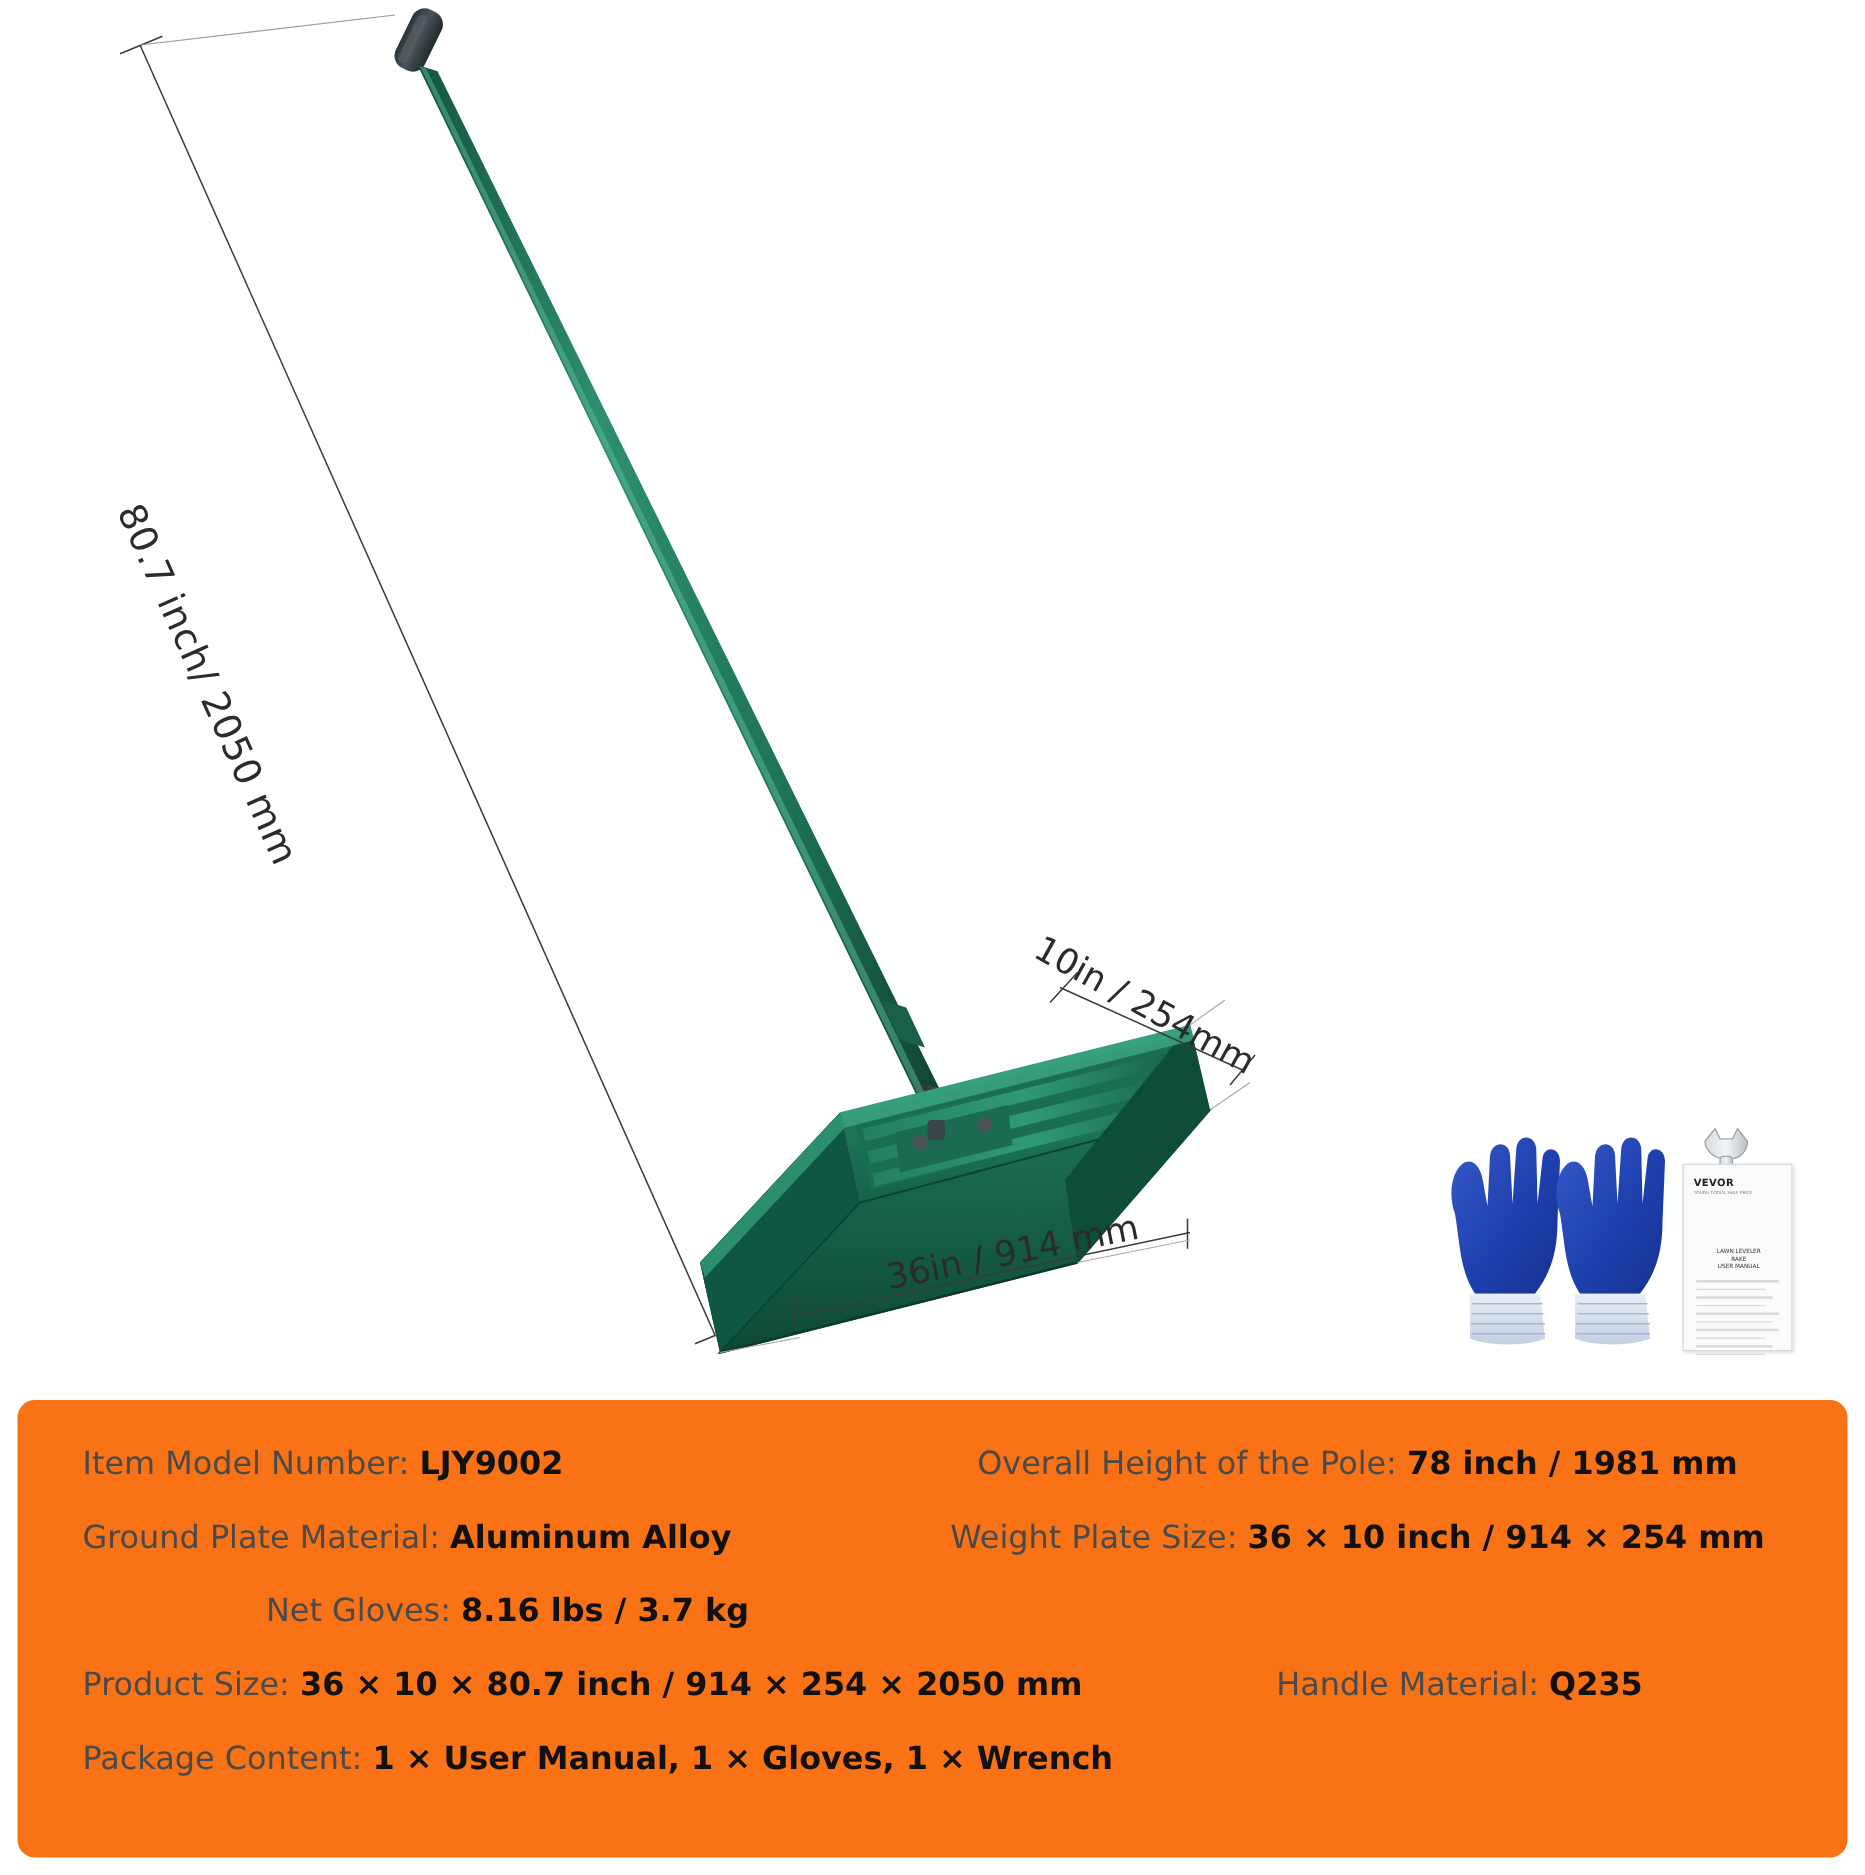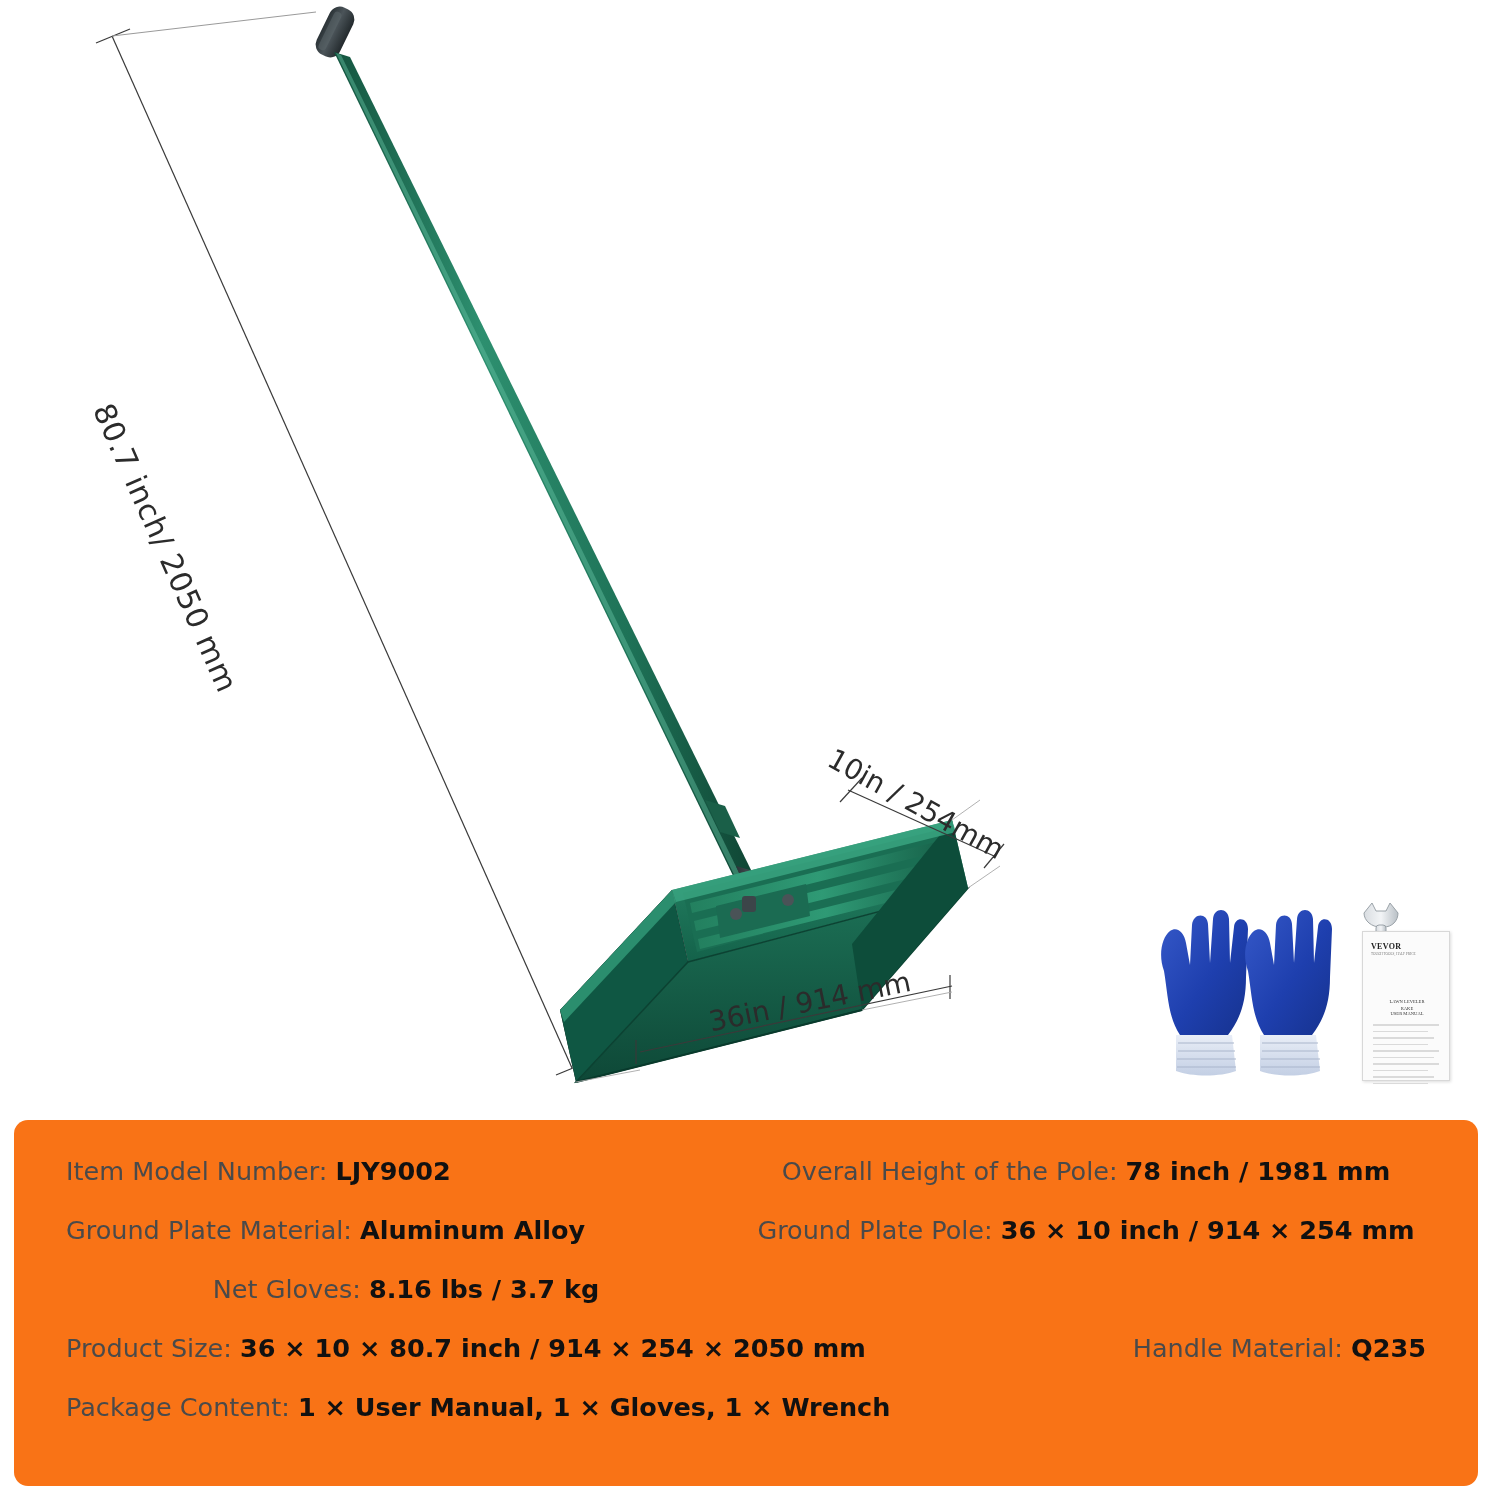--- a/index.html
+++ b/index.html
@@ -61,28 +61,27 @@
   
   #accessories {
     position: absolute;
     left: 1150px;
     top: 885px;
     width: 310px;
     height: 200px;
   }
   .manual-sheet {
     position: absolute;
-    left: 212px;
+    left: 196px;
     top: 46px;
     width: 86px;
     height: 148px;
     background: #fbfbfb;
     border: 1px solid #d8d8d8;
     box-shadow: 1px 1px 3px rgba(0,0,0,0.14);
-    font-family: Liberation Serif, serif;
   }
   .manual-brand {
     position: absolute;
     left: 8px;
     top: 10px;
     font-size: 8px;
     font-weight: bold;
     color: #222;
     letter-spacing: 0.3px;
   }
@@ -140,21 +139,21 @@
     color: #4a4a4a;
     line-height: 1.25;
     white-space: nowrap;
   }
   .spec-cell b {
     color: #111;
     font-weight: bold;
   }
   .spec-cell.left { width: 50%; }
   .spec-cell.right { width: 50%; text-align: center; }
-  .spec-cell.right.r-align { text-align: right; }
+  .spec-cell.right.r-align { text-align: center; }
   .spec-cell.full { width: 100%; }
 </style>
 </head>
 <body>
 
 <div id="illustration">
 
   <svg width="1492" height="1110" viewBox="0 0 1492 1110" xmlns="http://www.w3.org/2000/svg">
     <defs>
       <linearGradient id="poleGrad" x1="0" y1="0" x2="1" y2="0">
@@ -355,21 +354,21 @@
       <b>78 inch / 1981 mm</b>
     </div>
   </div>
 
   <div class="spec-row">
     <div class="spec-cell left">
       <span>Ground Plate Material:</span>
       <b>Aluminum Alloy</b>
     </div>
     <div class="spec-cell right">
-      <span>Ground Plate Pole:</span>
+      <span>Weight Plate Size:</span>
       <b>36 × 10 inch / 914 × 254 mm</b>
     </div>
   </div>
 
   <div class="spec-row">
     <div class="spec-cell right">
       <span>Net Gloves:</span>
       <b>8.16 lbs / 3.7 kg</b>
     </div>
   </div>

